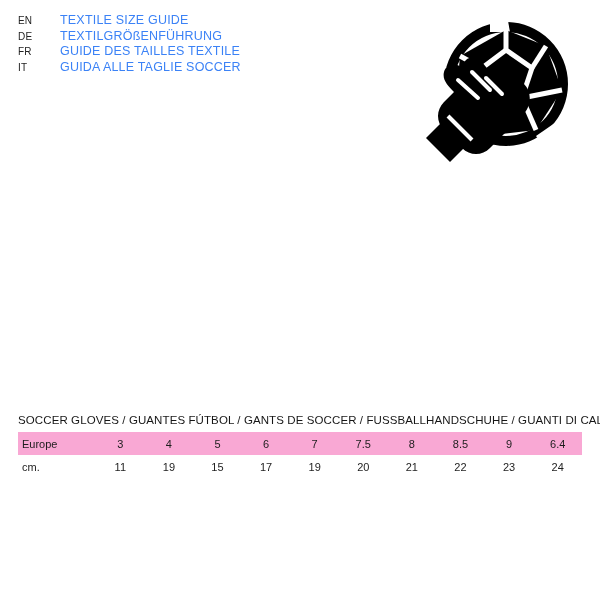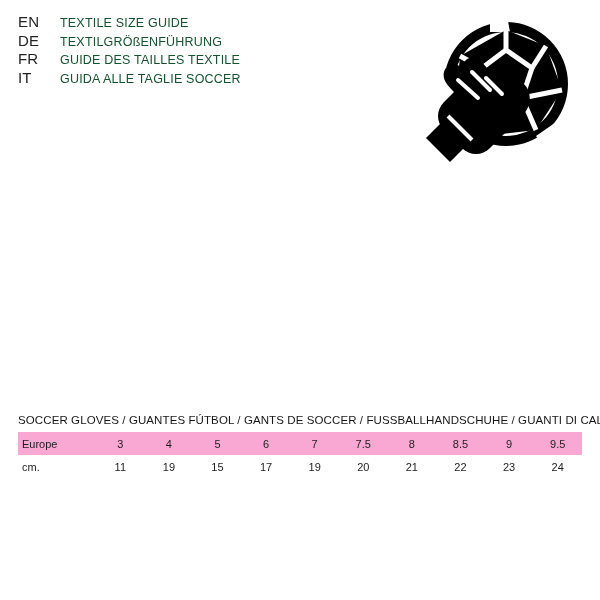--- a/index.html
+++ b/index.html
@@ -26,28 +26,28 @@
   .lang-row {
     display: flex;
     align-items: baseline;
     line-height: 1.0;
     margin-bottom: 3px;
     white-space: nowrap;
   }
   .lang-code {
     width: 42px;
     flex: 0 0 42px;
-    font-size: 15px;
+    font-size: 10px;
     letter-spacing: 0.2px;
     color: #222;
   }
   .lang-text {
     font-size: 12.5px;
     letter-spacing: 0.2px;
-    color: #14532d;
+    color: #3b82f6;
   }
 
   
   .illustration {
     position: absolute;
     top: 6px;
     right: 14px;
     width: 200px;
     height: 190px;
   }
@@ -167,21 +167,21 @@
         <td class="rowlabel">Europe</td>
         <td>3</td>
         <td>4</td>
         <td>5</td>
         <td>6</td>
         <td>7</td>
         <td>7.5</td>
         <td>8</td>
         <td>8.5</td>
         <td>9</td>
-        <td>9.5</td>
+        <td>6.4</td>
       </tr>
       <tr>
         <td class="rowlabel">cm.</td>
         <td>11</td>
         <td>19</td>
         <td>15</td>
         <td>17</td>
         <td>19</td>
         <td>20</td>
         <td>21</td>

